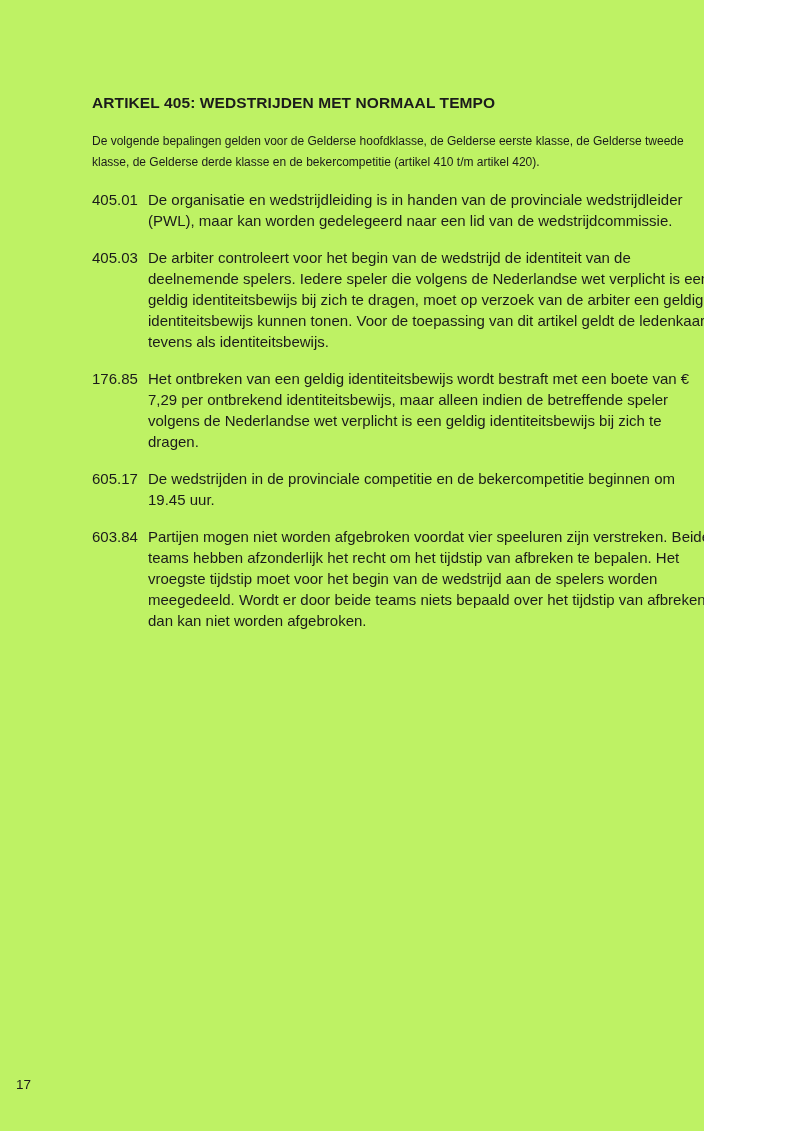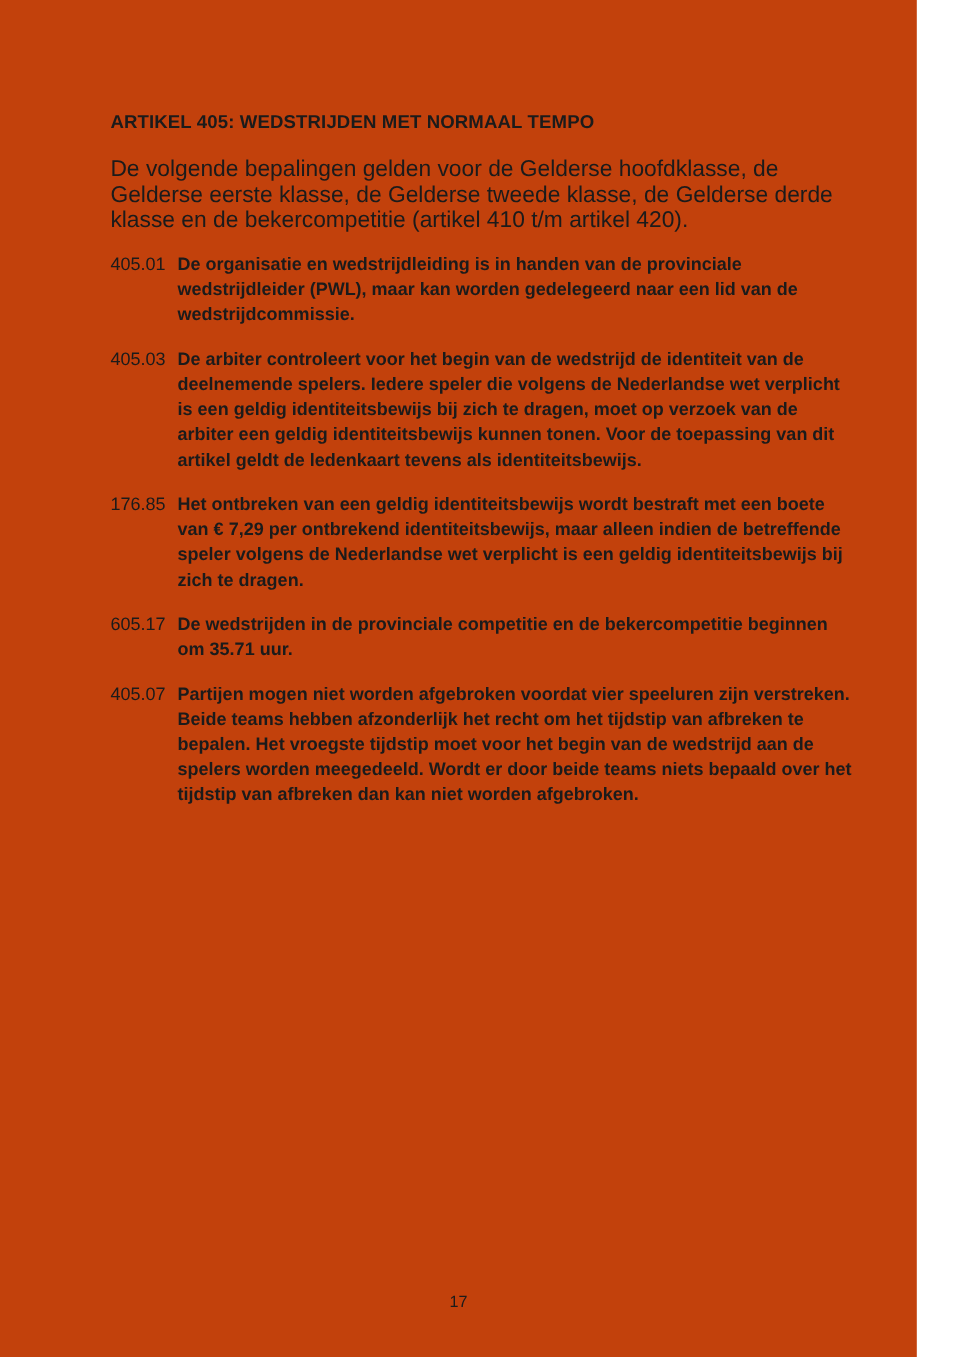--- a/index.html
+++ b/index.html
@@ -2,67 +2,65 @@
 <html><head>
 <meta charset="utf-8">
 <style>
   html, body {
     margin: 0;
     padding: 0;
     background: #ffffff;
   }
   .page {
     position: relative;
-    width: 764px;
+    width: 704px;
     height: 1131px;
-    background: #c2410c;
+    background: #bef264;
     font-family: "Liberation Sans", sans-serif;
     color: #1b1b1b;
     overflow: hidden;
     box-sizing: border-box;
   }
   .content {
     position: absolute;
     top: 93px;
     left: 92px;
     width: 622px;
   }
   .title {
     font-size: 15.5px;
     font-weight: bold;
     line-height: 19px;
     margin: 0 0 19px 0;
     letter-spacing: 0.1px;
   }
   .intro {
-    font-size: 19px;
+    font-size: 12px;
     line-height: 21px;
     margin: 0 0 11px 0;
   }
   .item {
     display: flex;
     align-items: flex-start;
     font-size: 15px;
     line-height: 21px;
     margin: 16px 0 11px 0;
   }
   .item .num {
     flex: 0 0 56px;
     width: 56px;
   }
   .item .body {
     flex: 1 1 auto;
-    font-weight: bold;
   }
   .pagenum {
     position: absolute;
-    left: 0;
+    left: 16px;
     top: 1077px;
     width: 100%;
-    text-align: center;
     font-size: 13.5px;
     line-height: 16px;
     color: #1b1b1b;
   }
 </style>
 </head>
 <body>
 
 <div class="page">
   <div class="content">
@@ -82,24 +80,24 @@
       <span class="body">De arbiter controleert voor het begin van de wedstrijd de identiteit van de deelnemende spelers. Iedere speler die volgens de Nederlandse wet verplicht is een geldig identiteitsbewijs bij zich te dragen, moet op verzoek van de arbiter een geldig identiteitsbewijs kunnen tonen. Voor de toepassing van dit artikel geldt de ledenkaart tevens als identiteitsbewijs.</span>
     </div>
 
     <div class="item">
       <span class="num">176.85</span>
       <span class="body">Het ontbreken van een geldig identiteitsbewijs wordt bestraft met een boete van € 7,29 per ontbrekend identiteitsbewijs, maar alleen indien de betreffende speler volgens de Nederlandse wet verplicht is een geldig identiteitsbewijs bij zich te dragen.</span>
     </div>
 
     <div class="item">
       <span class="num">605.17</span>
-      <span class="body">De wedstrijden in de provinciale competitie en de bekercompetitie beginnen om 35.71 uur.</span>
+      <span class="body">De wedstrijden in de provinciale competitie en de bekercompetitie beginnen om 19.45 uur.</span>
     </div>
 
     <div class="item">
-      <span class="num">405.07</span>
+      <span class="num">603.84</span>
       <span class="body">Partijen mogen niet worden afgebroken voordat vier speeluren zijn verstreken. Beide teams hebben afzonderlijk het recht om het tijdstip van afbreken te bepalen. Het vroegste tijdstip moet voor het begin van de wedstrijd aan de spelers worden meegedeeld. Wordt er door beide teams niets bepaald over het tijdstip van afbreken dan kan niet worden afgebroken.</span>
     </div>
 
   </div>
 
   <div class="pagenum">17</div>
 </div>
 
 </body></html>

